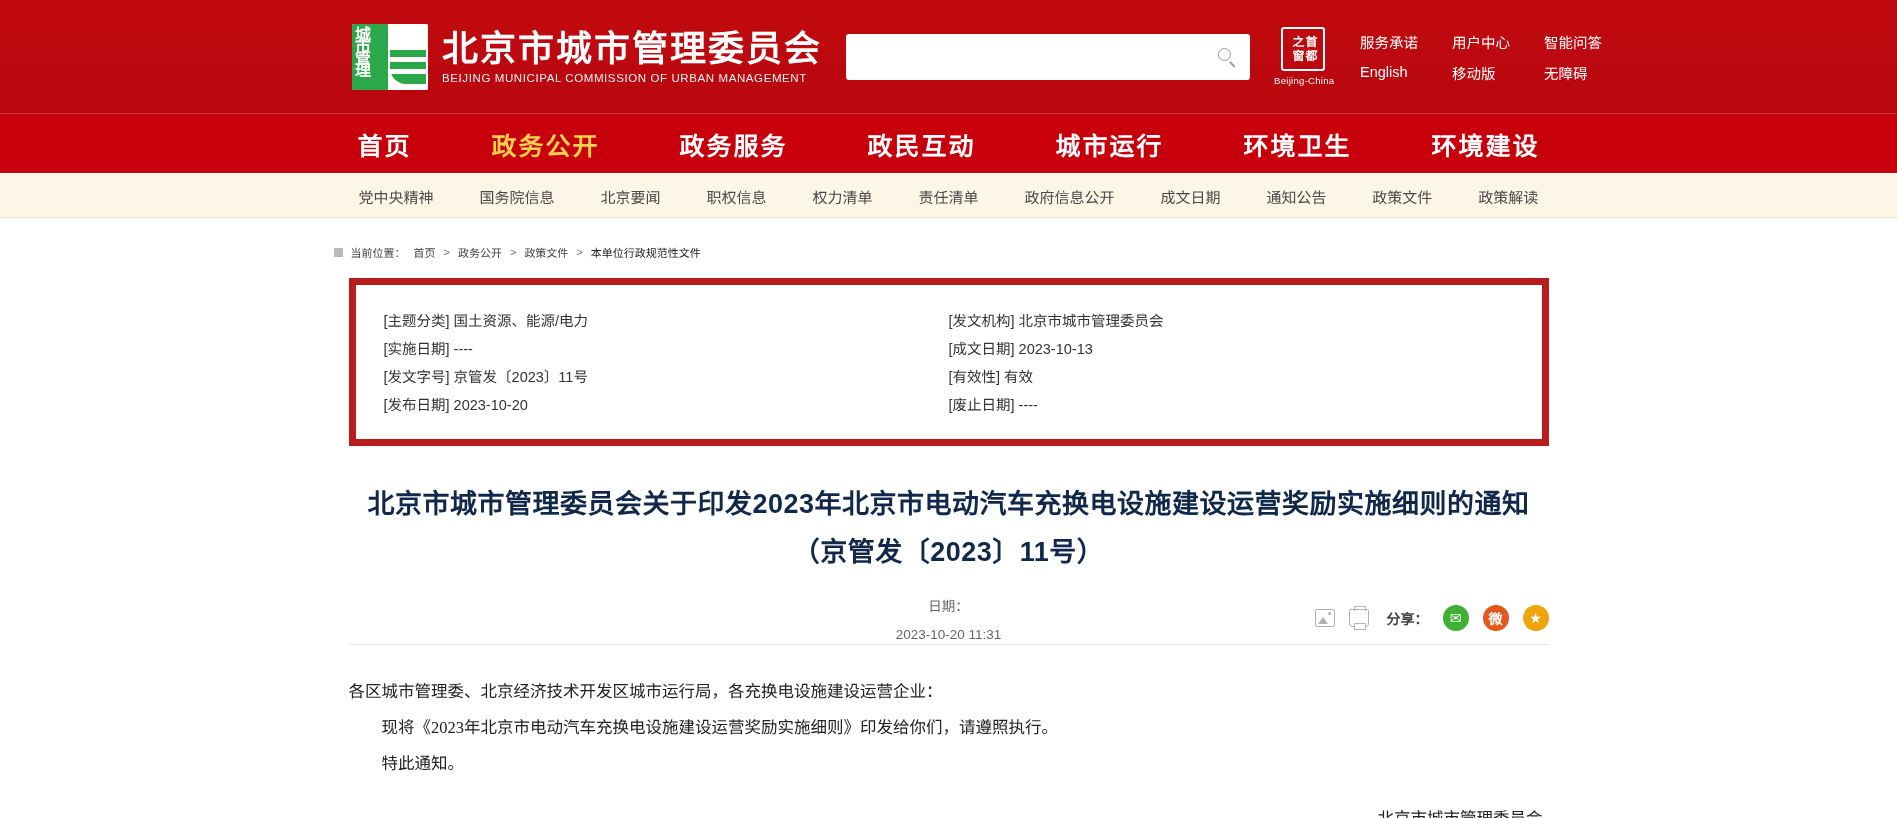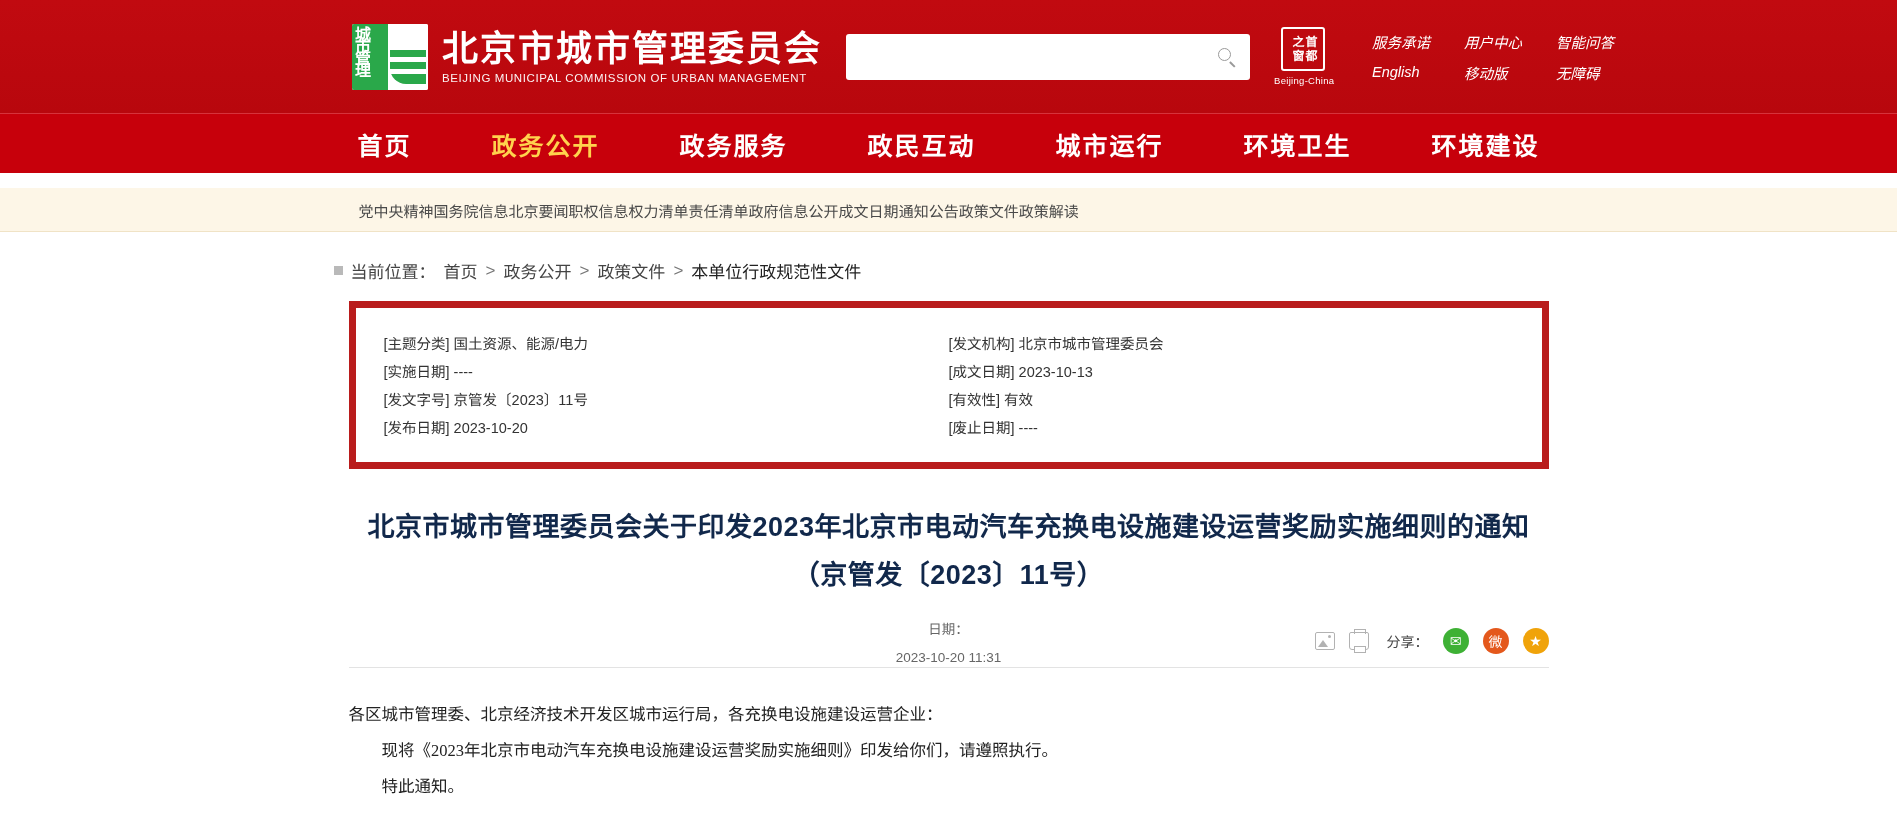--- a/index.html
+++ b/index.html
@@ -140,27 +140,26 @@
     font-weight: bold; padding: 4px;
     letter-spacing: 1px;
   }
   .gov-badge .seal span { writing-mode: vertical-rl; font-size: 12px; letter-spacing: 2px; }
   .gov-badge .cap {
     color: #ffffff; font-size: 9.5px; margin-top: 4px; white-space: nowrap;
     letter-spacing: .3px;
   }
 
   .top-links {
-    margin-left: 40px;
+    margin-left: 28px;
     display: grid;
     grid-template-columns: auto auto auto;
     column-gap: 34px;
     row-gap: 10px;
     align-items: center;
-    font-style: italic;
   }
   .top-links a {
     color: #ffffff;
     font-size: 14.5px;
     text-decoration: none;
     white-space: nowrap;
   }
 
   
   .nav {
@@ -189,42 +188,42 @@
   .nav-item.active { color: #ffd24d; }
 
   
   .subnav {
     background: #fdf6e7;
     border-bottom: 1px solid #f0e3c6;
     height: 44px;
   }
   .subnav-inner {
     width: 1180px;
-    margin: 15px auto;
+    margin: 1px auto;
     height: 44px;
     display: flex;
     align-items: center;
-    justify-content: flex-start;
+    justify-content: space-between;
   }
   .subnav a {
     color: #4a4a4a;
     font-size: 15px;
     text-decoration: none;
     white-space: nowrap;
   }
 
   
   .crumb-wrap {
     width: 1230px;
     margin: 0 auto;
     padding: 26px 0 8px 0;
     display: flex;
     align-items: center;
     gap: 8px;
-    font-size: 17px;
+    font-size: 11px;
     color: #444;
   }
   .crumb-square {
     width: 9px; height: 9px; background: #b9b9b9; flex: none;
   }
   .crumb-wrap a { color: #444; text-decoration: none; }
   .crumb-sep { color: #777; }
   .crumb-current { color: #222; }
 
   
@@ -275,20 +274,21 @@
     display: flex;
     gap: 12px;
     align-items: center;
     flex-direction: column;
   }
   .tools {
     margin-left: auto;
     display: flex;
     align-items: center;
     gap: 14px;
+    font-weight: bold;
   }
   .tool-ico {
     width: 20px; height: 18px; position: relative; cursor: pointer; opacity: .65;
   }
   .ico-image { border: 1.5px solid #8a8a8a; border-radius: 2px; }
   .ico-image::before {
     content: ""; position: absolute; left: 2px; bottom: 2px;
     width: 0; height: 0; border-left: 5px solid transparent; border-right: 5px solid transparent;
     border-bottom: 7px solid #8a8a8a;
   }

